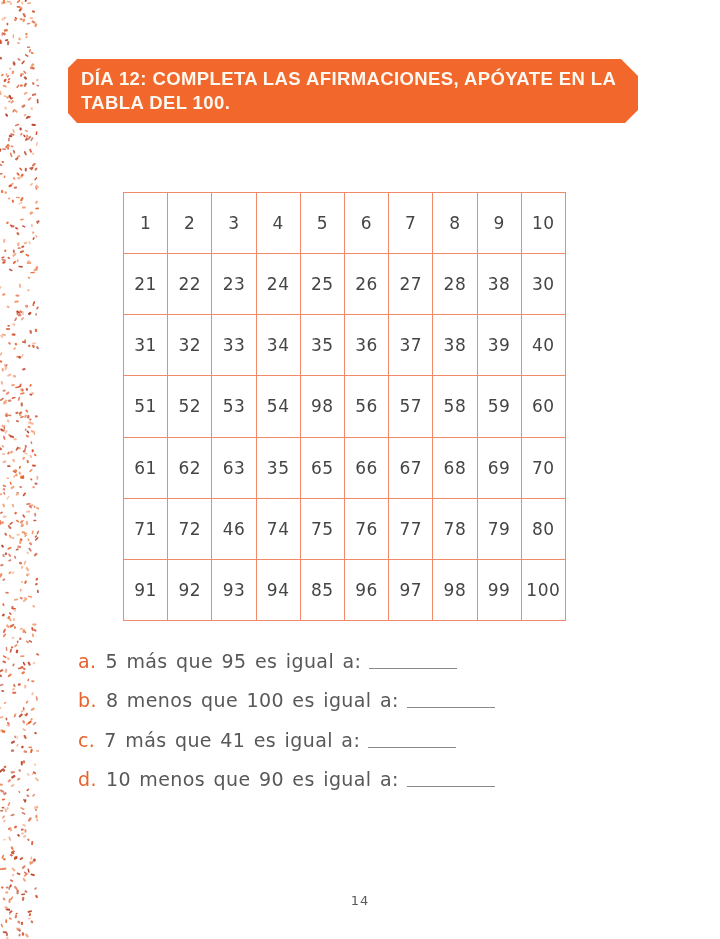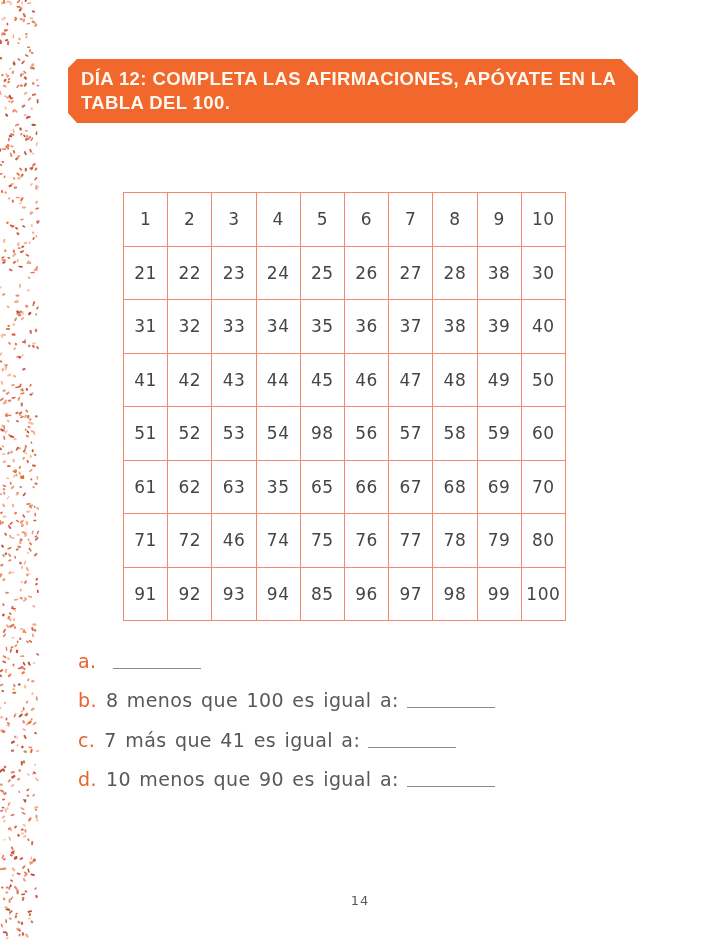--- a/index.html
+++ b/index.html
@@ -779,32 +779,20 @@
           <td>33</td>
           <td>34</td>
           <td>35</td>
           <td>36</td>
           <td>37</td>
           <td>38</td>
           <td>39</td>
           <td>40</td>
         </tr>
         <tr>
-          <td>41</td>
-          <td>42</td>
-          <td>43</td>
-          <td>44</td>
-          <td>45</td>
-          <td>46</td>
-          <td>47</td>
-          <td>48</td>
-          <td>49</td>
-          <td>50</td>
-        </tr>
-        <tr>
           <td>51</td>
           <td>52</td>
           <td>53</td>
           <td>54</td>
           <td>98</td>
           <td>56</td>
           <td>57</td>
           <td>58</td>
           <td>59</td>
           <td>60</td>
@@ -844,20 +832,21 @@
           <td>98</td>
           <td>99</td>
           <td>100</td>
         </tr>
       </tbody>
   </table>
 
   <div class="questions" id="questions">
       <div class="question-row">
         <span class="q-label">a.</span>
+        <span class="q-text">5 más que 95 es igual a:</span>
         <span class="q-blank"></span>
       </div>
       <div class="question-row">
         <span class="q-label">b.</span>
         <span class="q-text">8 menos que 100 es igual a:</span>
         <span class="q-blank"></span>
       </div>
       <div class="question-row">
         <span class="q-label">c.</span>
         <span class="q-text">7 más que 41 es igual a:</span>

